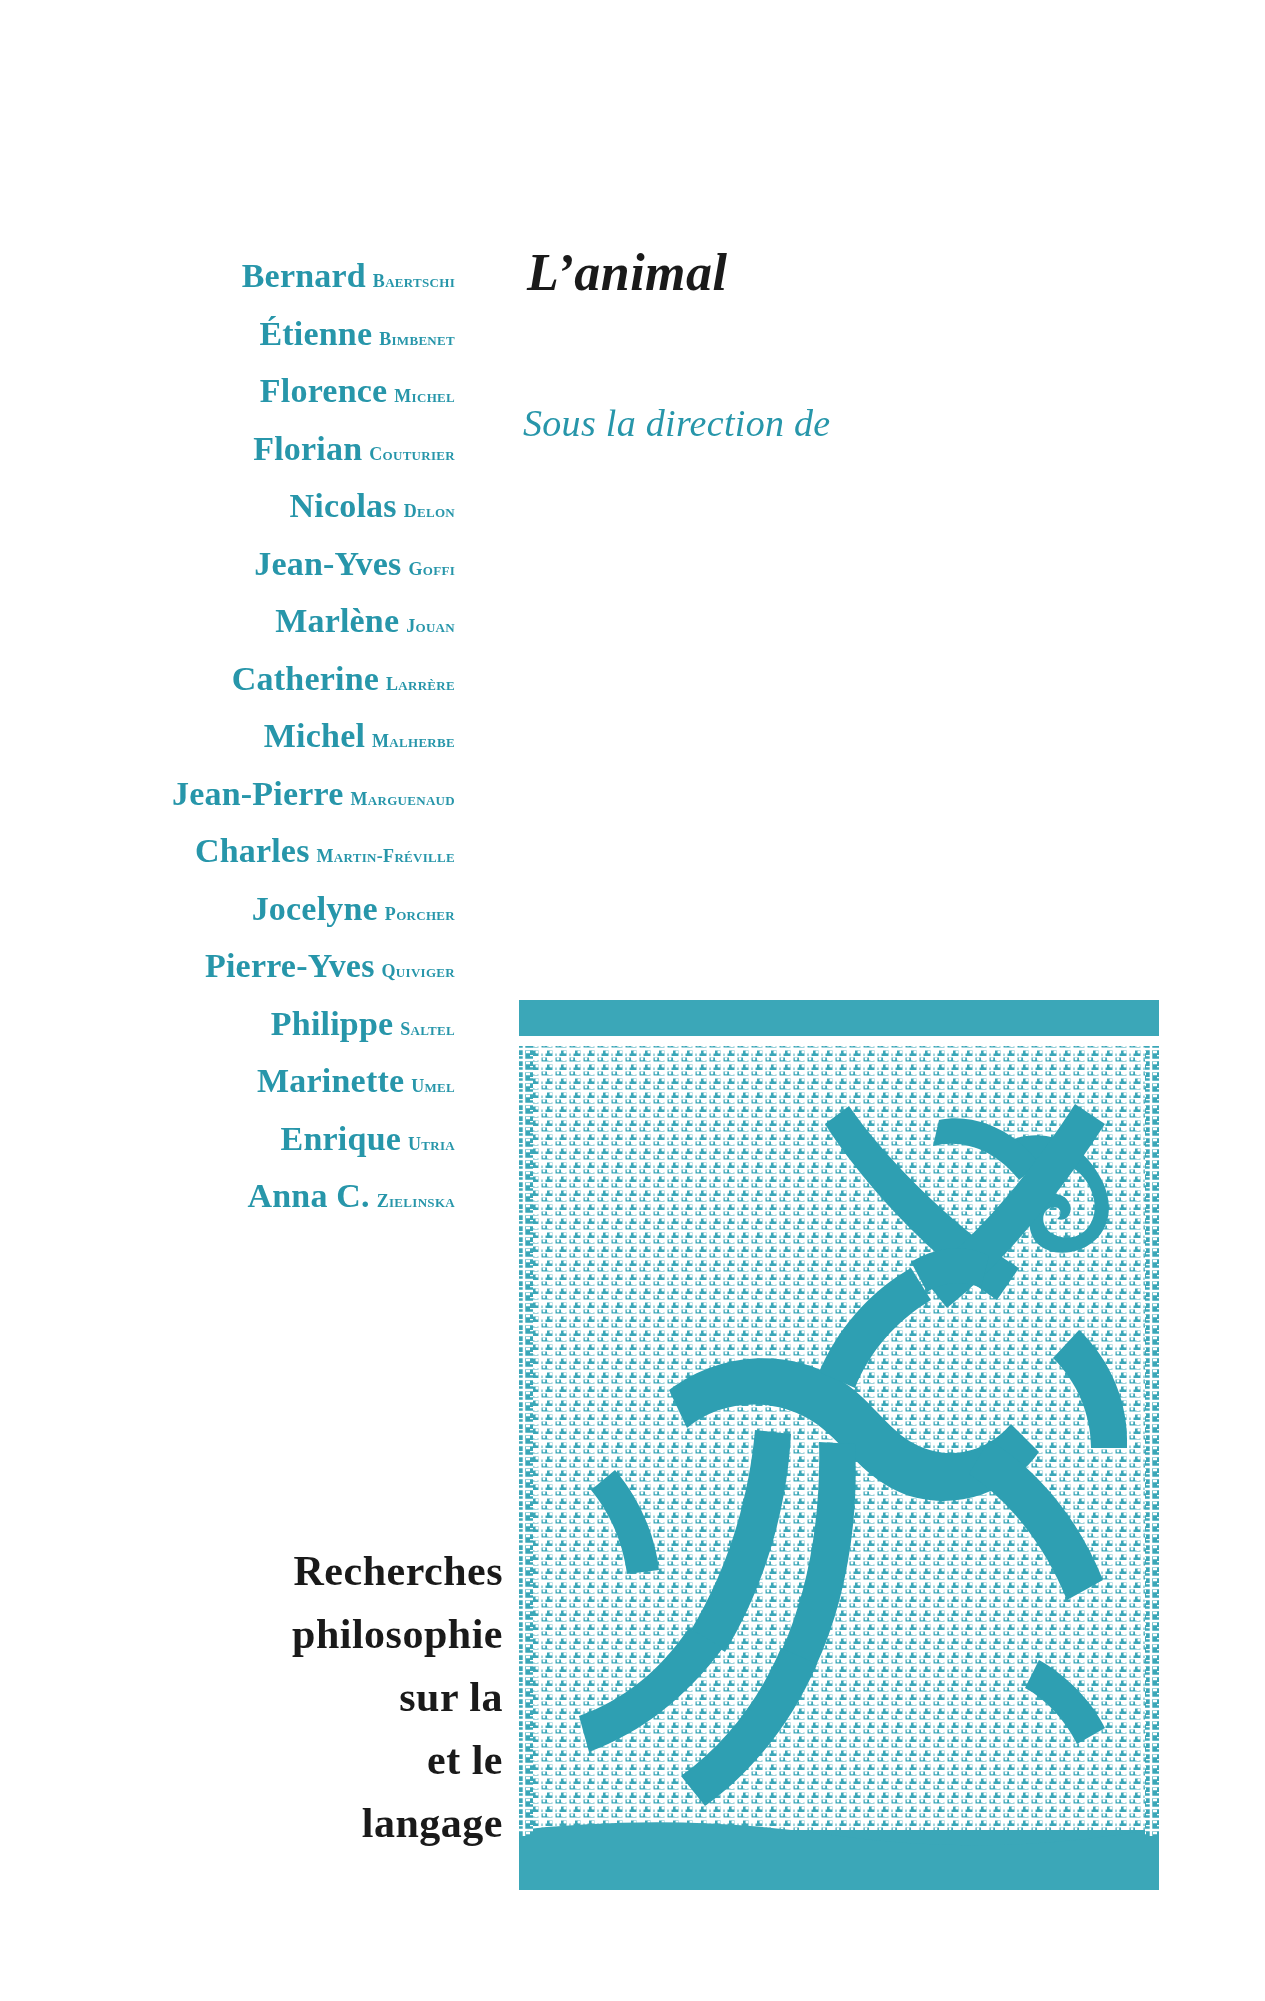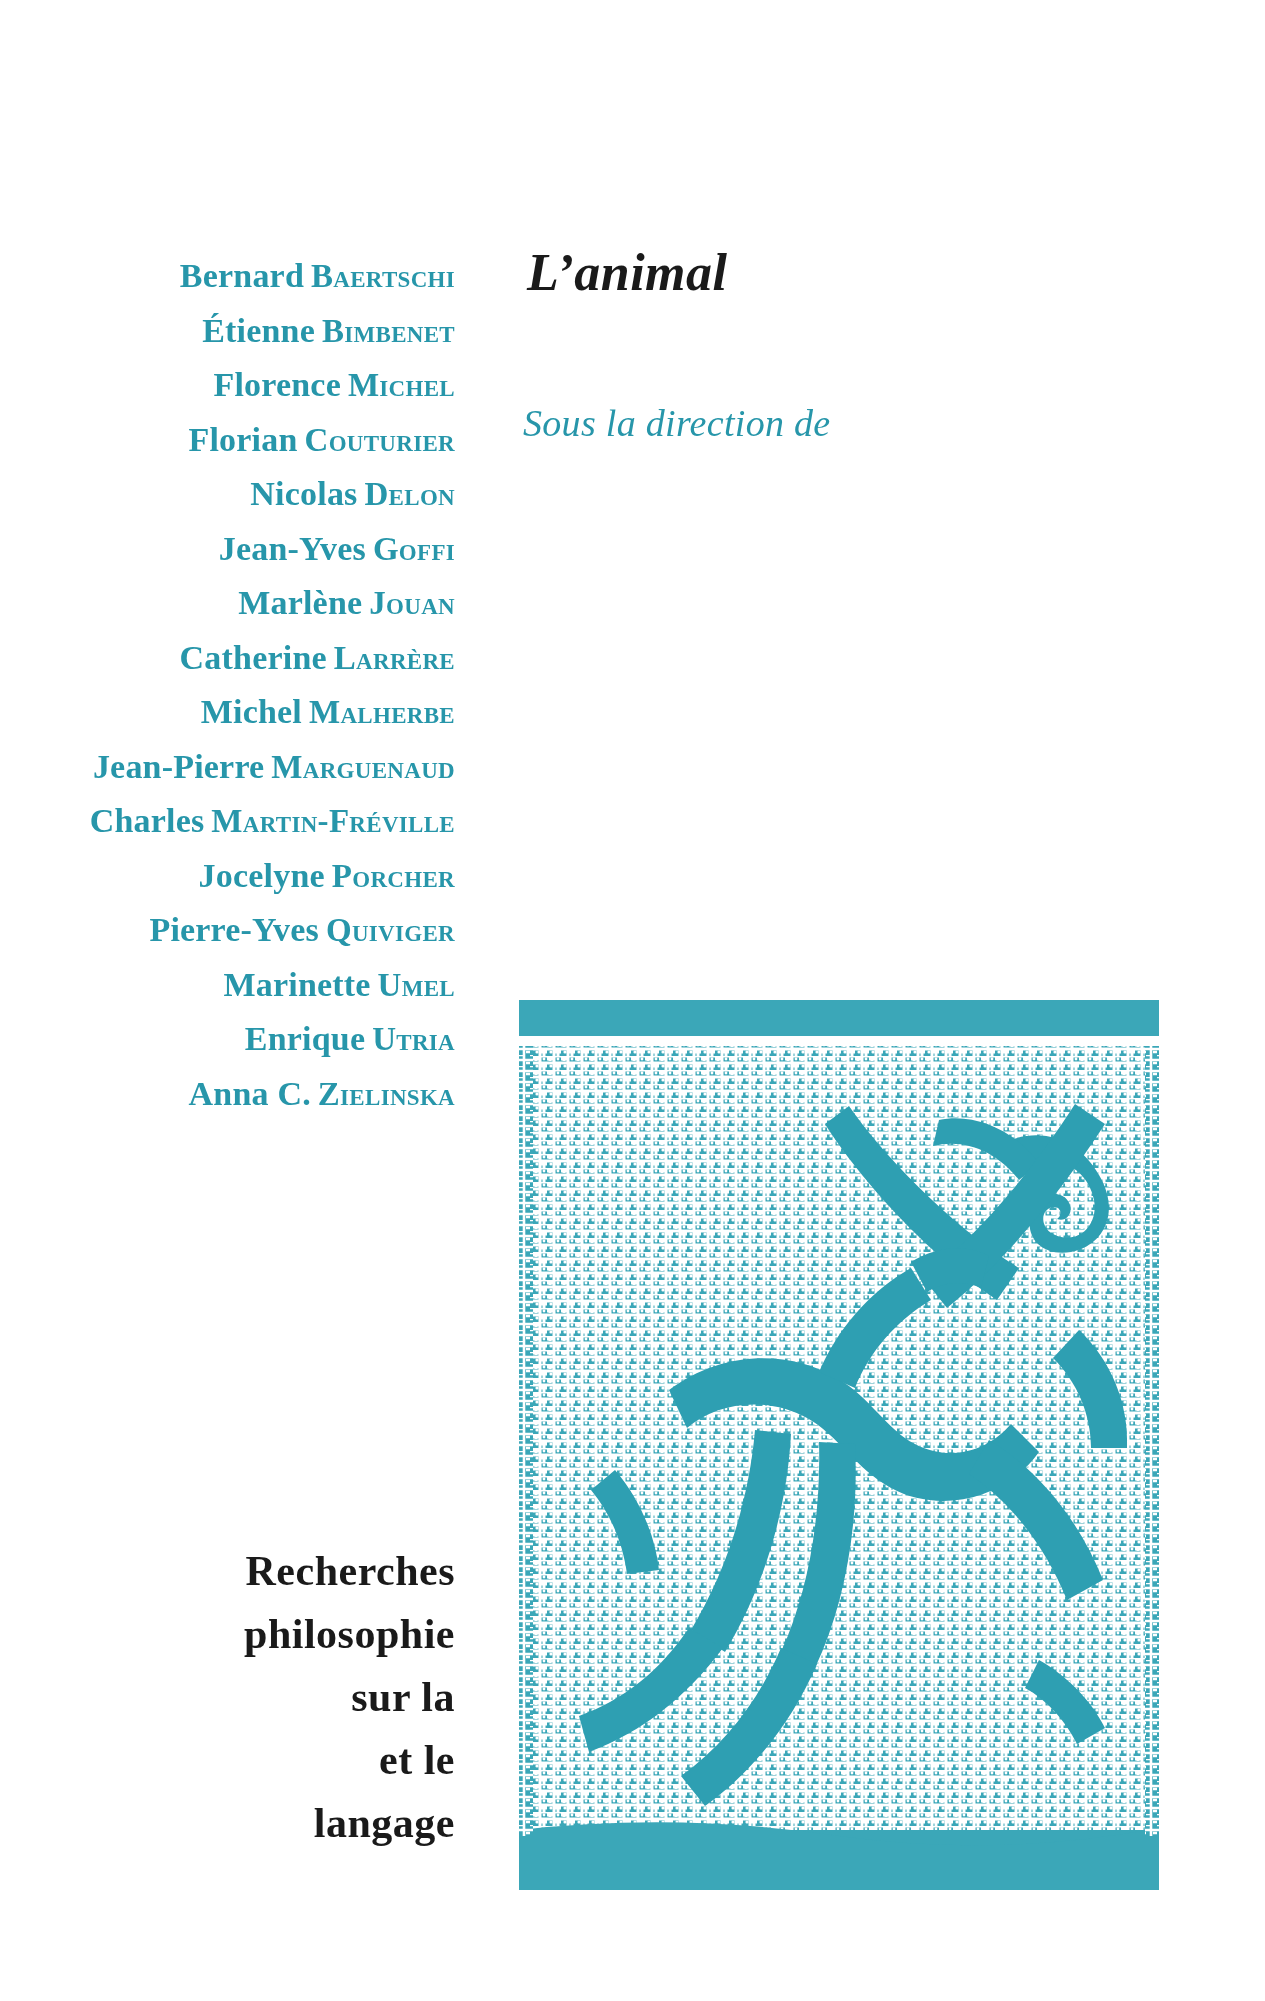--- a/index.html
+++ b/index.html
@@ -35,33 +35,34 @@
     font-weight: bold;
     font-size: 27px;
     line-height: 51.5px;
     letter-spacing: 0.2px;
     white-space: nowrap;
     color: #2796aa;
   }
   
   .contributor .given { font-size: 34px; }
   .contributor .sur {
-    font-size: 33px;
+    font-size: 18px;
     font-variant: small-caps;
     letter-spacing: 0.3px;
   }
 
   
   .series {
     position: absolute;
     left: 0;
     top: 1540px;
     width: 455px;
     text-align: right;
     color: #1a1a1a;
+    padding-left: 48px;
   }
   .series-line {
     font-family: "Liberation Serif", serif;
     font-weight: bold;
     font-size: 42px;
     line-height: 63px;
     letter-spacing: 0.5px;
   }
 
   
@@ -151,20 +152,24 @@
       <span class="given">Charles</span>
       <span class="sur">Martin-Fréville</span>
     </div>
     <div class="contributor">
       <span class="given">Jocelyne</span>
       <span class="sur">Porcher</span>
     </div>
     <div class="contributor">
       <span class="given">Pierre-Yves</span>
       <span class="sur">Quiviger</span>
+    </div>
+    <div class="contributor">
+      <span class="given">Philippe</span>
+      <span class="sur">Saltel</span>
     </div>
     <div class="contributor">
       <span class="given">Marinette</span>
       <span class="sur">Umel</span>
     </div>
     <div class="contributor">
       <span class="given">Enrique</span>
       <span class="sur">Utria</span>
     </div>
     <div class="contributor">

